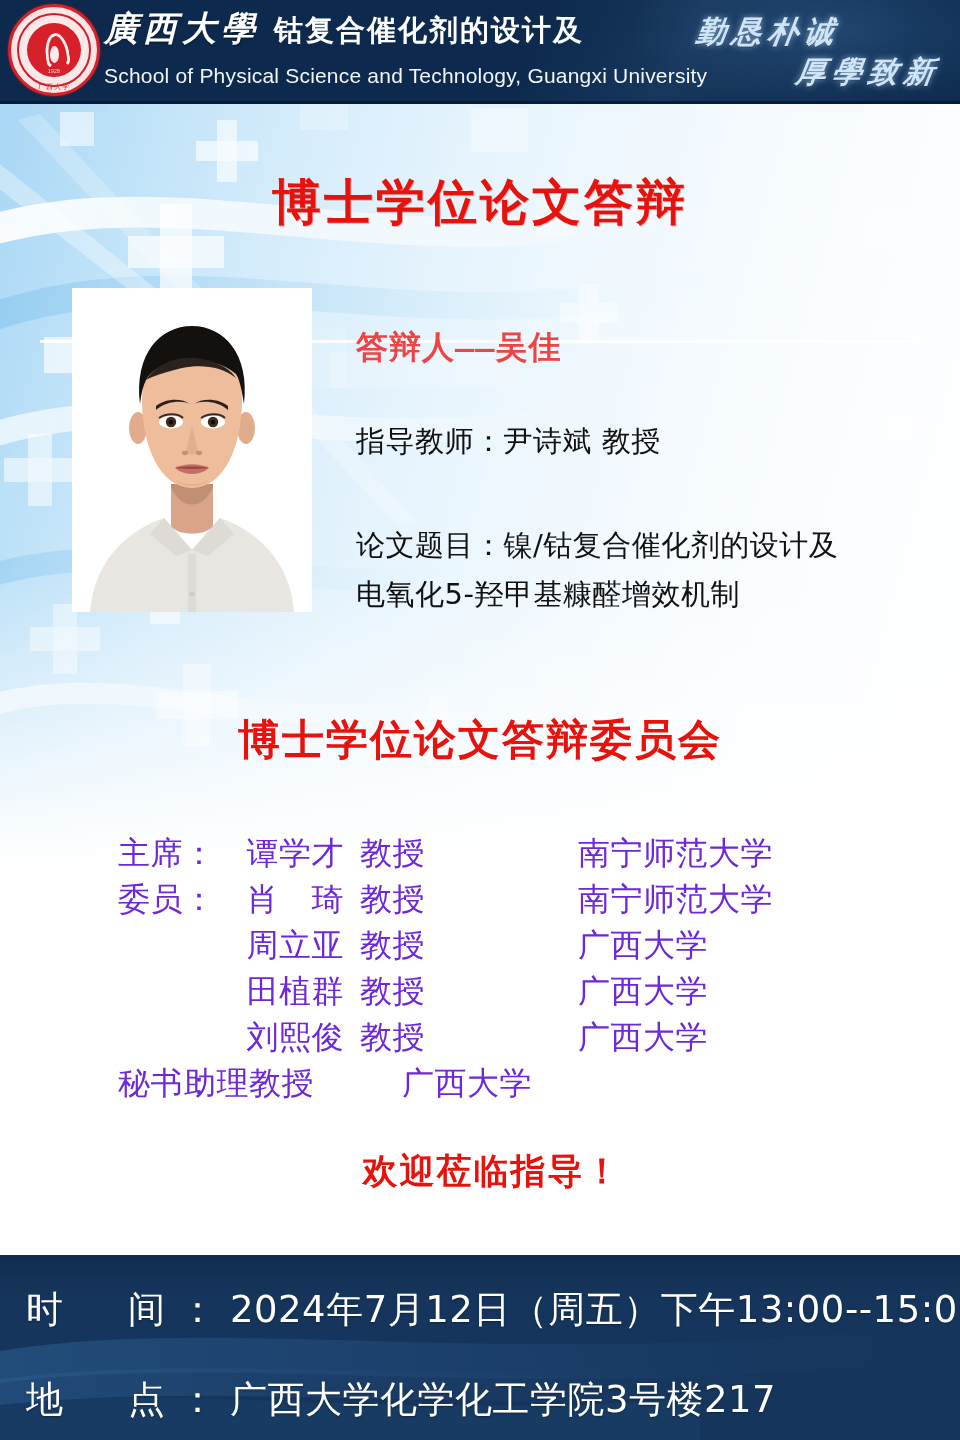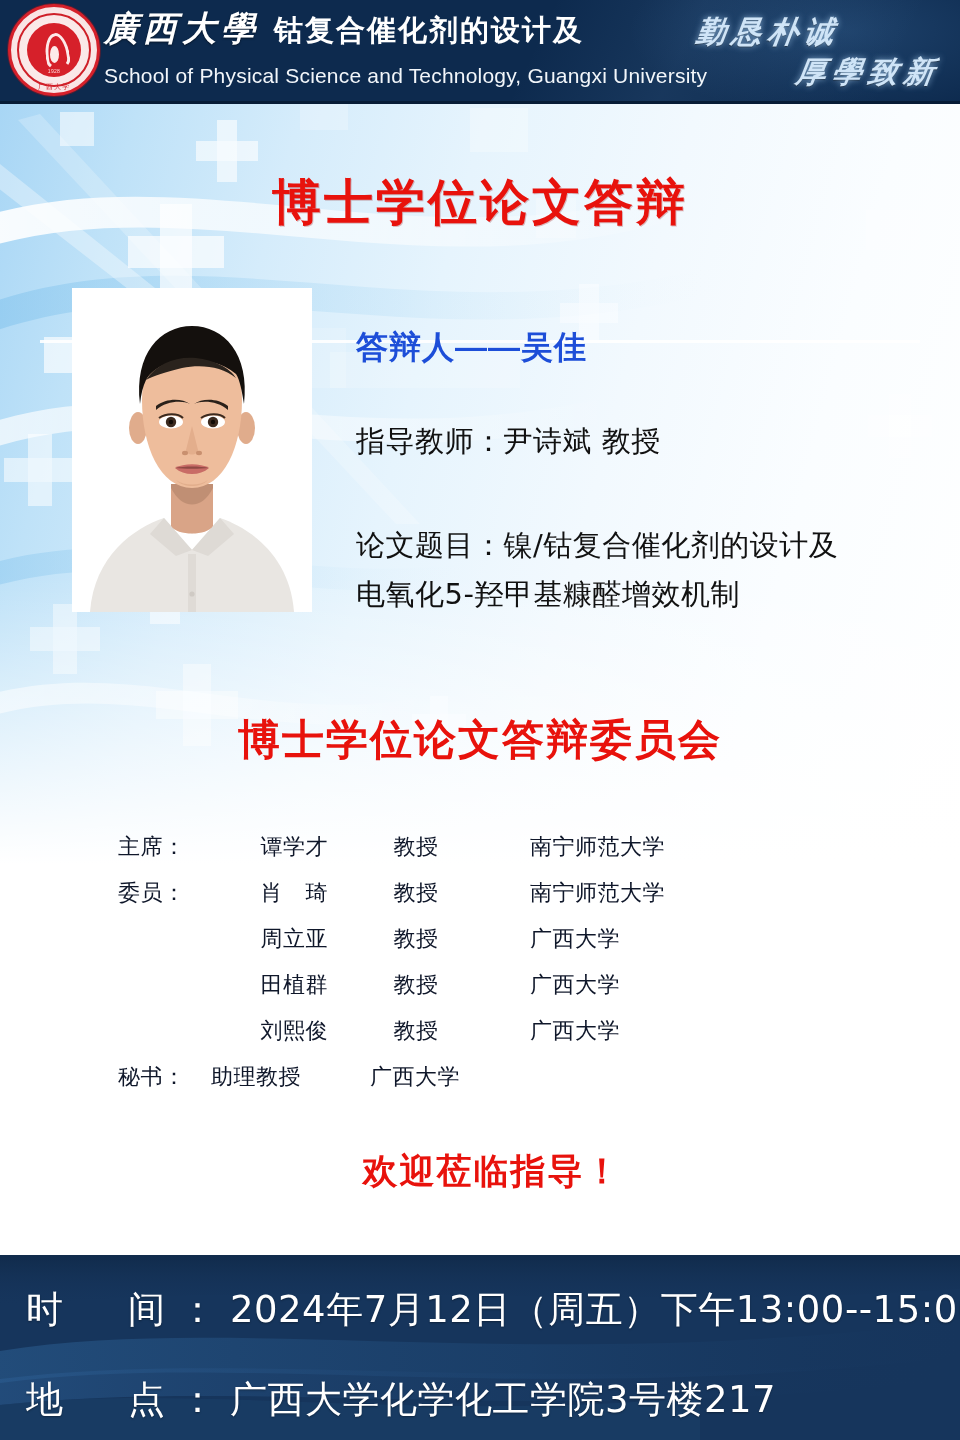--- a/index.html
+++ b/index.html
@@ -222,25 +222,25 @@
     overflow: hidden;
   }
   .photo svg { display: block; width: 100%; height: 100%; }
 
   .presenter {
     position: absolute;
     left: 356px; top: 326px;
     width: 570px;
   }
   .presenter-name {
-    color: #1d4ed8;
+    color: #ef4444;
     font-size: 32px;
     font-weight: bold;
     letter-spacing: 1px;
-    font-family: Liberation Sans, sans-serif;
+    font-family: Liberation Mono, monospace;
   }
   .advisor {
     margin-top: 52px;
     color: #111111;
     font-size: 29px;
     letter-spacing: 0.5px;
     font-family: "DejaVu Sans", "Liberation Sans", sans-serif;
   }
   .thesis {
     margin-top: 59px;
@@ -266,28 +266,29 @@
   .committee {
     position: absolute;
     left: 0; top: 832px;
     width: 960px;
   }
   .com-row {
     display: flex;
     align-items: baseline;
     height: 46px;
     font-family: "DejaVu Sans", "Liberation Sans", sans-serif;
-    font-size: 22px;
-    color: #0f172a;
+    font-size: 32px;
+    color: #6d28d9;
     letter-spacing: 0.5px;
     white-space: nowrap;
+    gap: 16px;
   }
   .c-role  { width: 168px; padding-left: 118px; box-sizing: border-box; text-align: left; }
   .c-name  { width: 160px; text-align: right; }
-  .c-title { width: 176px; text-align: center; }
+  .c-title { width: 176px; }
   .c-org   { width: 300px; padding-left: 26px; box-sizing: border-box; text-align: left; }
 
   .welcome {
     position: absolute;
     left: 12px; top: 1148px;
     width: 960px;
     text-align: center;
     color: #e8120c;
     font-family: "DejaVu Sans", "Liberation Sans", sans-serif;
     font-weight: bold;

